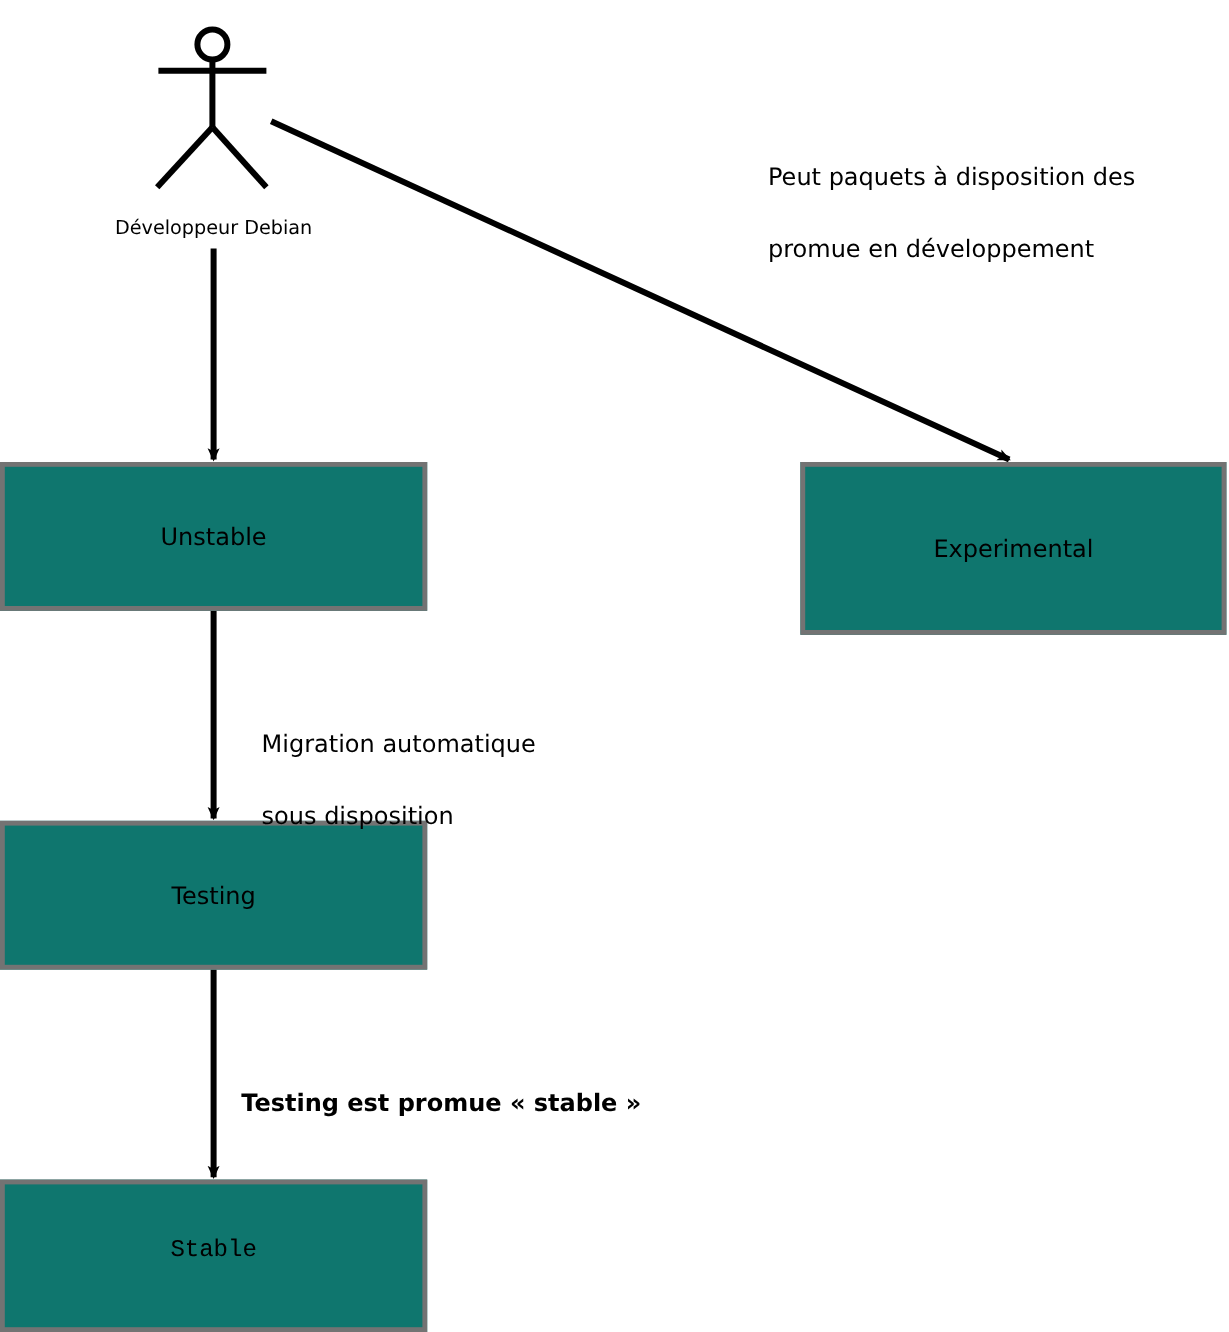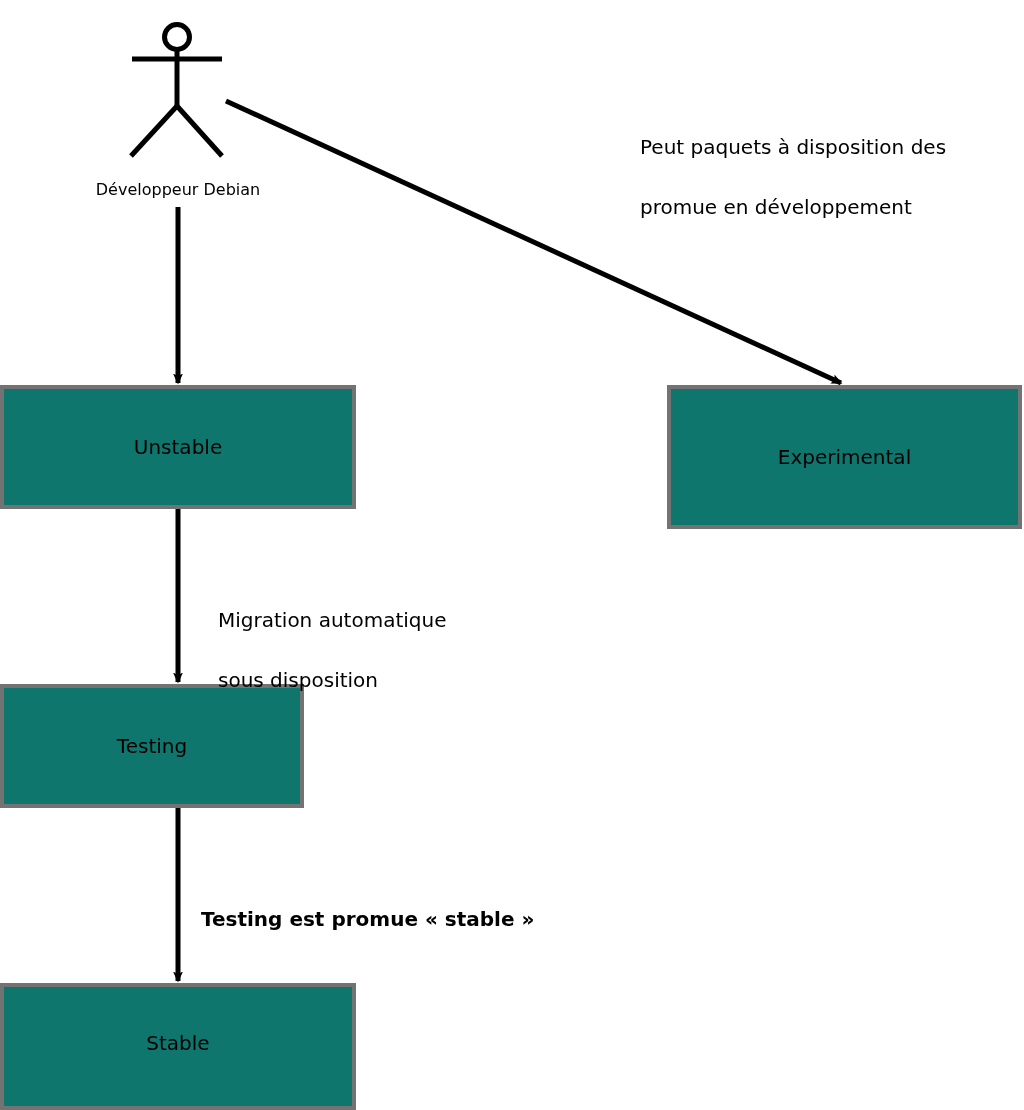--- a/index.html
+++ b/index.html
@@ -90,26 +90,26 @@
   </svg>
 
   <div class="node-box" style="left:0px; top:385px; width:356px; height:124px;">
     <span class="node-label">Unstable</span>
   </div>
 
   <div class="node-box" style="left:667px; top:385px; width:355px; height:144px;">
     <span class="node-label">Experimental</span>
   </div>
 
-  <div class="node-box" style="left:0px; top:684px; width:304px; height:124px;">
+  <div class="node-box" style="left:0px; top:684px; width:356px; height:124px;">
     <span class="node-label">Testing</span>
   </div>
 
   <div class="node-box" style="left:0px; top:983px; width:356px; height:127px;">
-    <span class="node-label" style="position:relative; top:-4px;">Stable</span>
+    <span class="node-label" style="position:relative; top:-4px;font-family:Liberation Mono, monospace;">Stable</span>
   </div>
 
   <div class="actor-label" style="left:0px; top:182px; width:356px;">Développeur Debian</div>
 
   <div class="edge-label" style="left:640px; top:102px;">
     <div>Peut paquets à disposition des</div>
     <div>promue en développement</div>
   </div>
 
 

